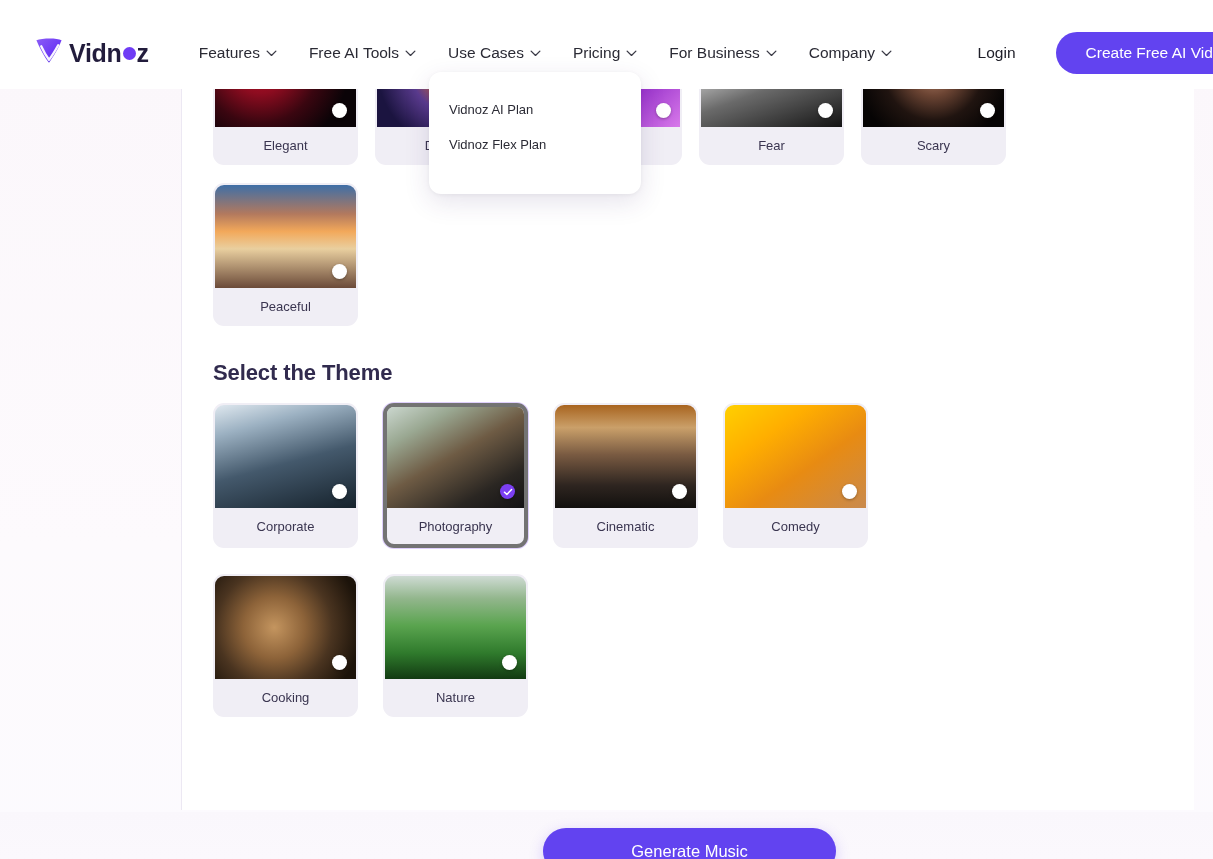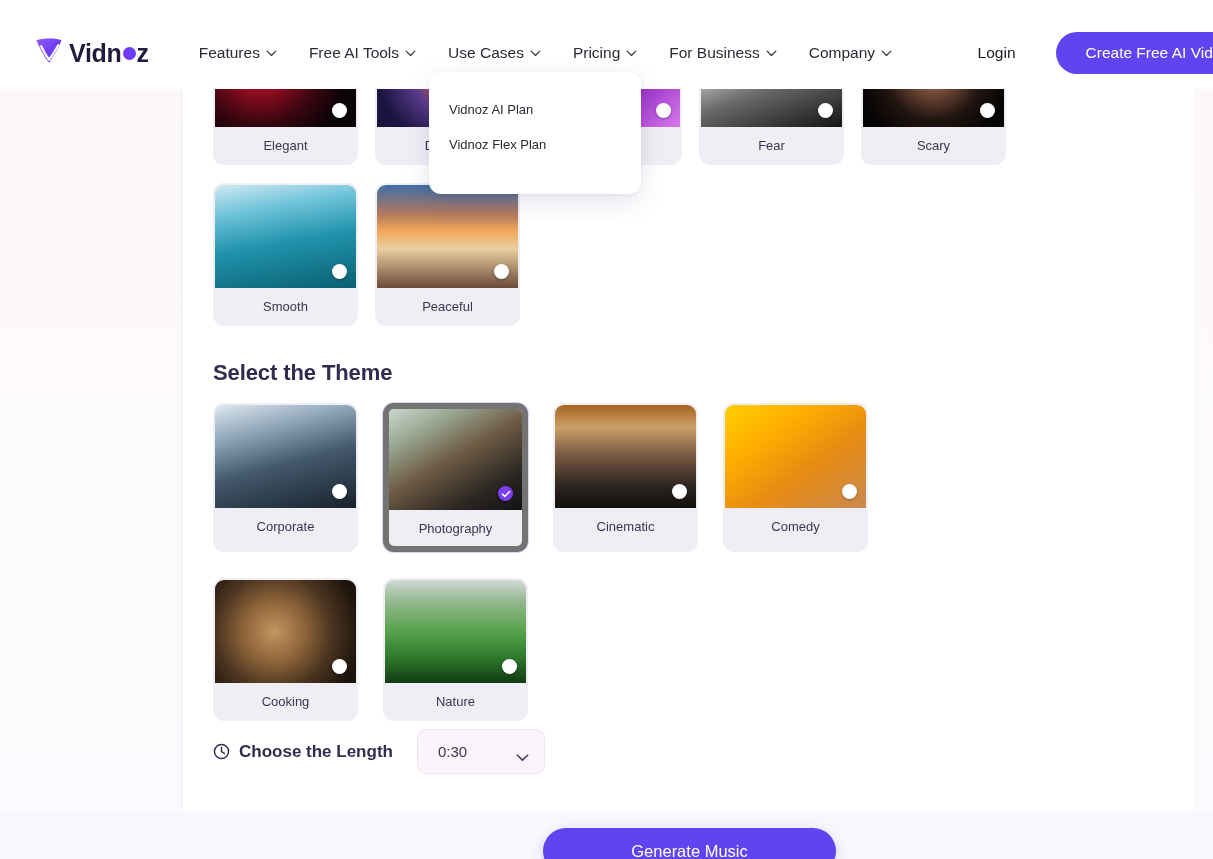--- a/index.html
+++ b/index.html
@@ -161,21 +161,21 @@
     margin-right: 17px;
     margin-bottom: 18px;
     border-radius: 11px;
     background: #f0eef5;
     overflow: hidden;
     cursor: pointer;
     position: relative;
     border: 2px solid transparent;
   }
   .card.selected {
-    border: 6px solid #737373;
+    border: 4px solid #737373;
     box-shadow: 0 0 0 1px rgba(123,63,242,0.25);
   }
   .card-thumb {
     width: 100%;
     height: 103px;
     position: relative;
     overflow: hidden;
     background: #2a2a33;
   }
   .card.selected .card-thumb { height: 101px; }
@@ -310,26 +310,20 @@
           </div>
           <div class="card-label">Fear</div>
         </div>
         <div class="card">
           <div class="card-thumb th-scary">
             <div class="radio"></div>
           </div>
           <div class="card-label">Scary</div>
         </div>
         <div class="card">
-          <div class="card-thumb th-smooth">
-            <div class="radio"></div>
-          </div>
-          <div class="card-label">Smooth</div>
-        </div>
-        <div class="card">
           <div class="card-thumb th-peaceful">
             <div class="radio"></div>
           </div>
           <div class="card-label">Peaceful</div>
         </div>
       </div>
 
     <div style="position:absolute; left:31px; top:288px;" class="section-title">Select the Theme</div>
 
     <div class="grid" id="theme-grid" style="position:absolute; left:31px; top:331px; width:840px;gap:8px;">
@@ -368,39 +362,20 @@
           <div class="card-label">Cooking</div>
         </div>
         <div class="card">
           <div class="card-thumb th-nature">
             <div class="radio"></div>
           </div>
           <div class="card-label">Nature</div>
         </div>
       </div>
 
-    <div class="length-row" style="position:absolute; left:31px; top:657px;">
-      <div class="length-label">
-        <span class="clock-icon">
-          <svg viewBox="0 0 20 20" width="17" height="17">
-            <circle cx="10" cy="10" r="8.3" fill="none" stroke="#312b4e" stroke-width="1.7"></circle>
-            <path d="M10 5.2 V10.2 L13.4 12.2" fill="none" stroke="#312b4e" stroke-width="1.7" stroke-linecap="round" stroke-linejoin="round"></path>
-          </svg>
-        </span>
-        <span>Choose the Length</span>
-      </div>
-      <div class="length-select">
-        <span class="length-value">0:30</span>
-        <span class="sel-chev">
-          <svg viewBox="0 0 14 9" width="13" height="8">
-            <path d="M1.2 1.4 L7 7 L12.8 1.4" fill="none" stroke="#4a4360" stroke-width="1.9" stroke-linecap="round" stroke-linejoin="round"></path>
-          </svg>
-        </span>
-      </div>
-    </div>
 
   </div>
 
   <div class="header">
     <div class="logo-wrap">
       <span class="logo-mark">
         <svg viewBox="0 0 32 34" width="31" height="33">
           <defs>
             <linearGradient id="lg" x1="0" y1="0" x2="1" y2="1">
               <stop offset="0%" stop-color="#8b5cf6"></stop>

